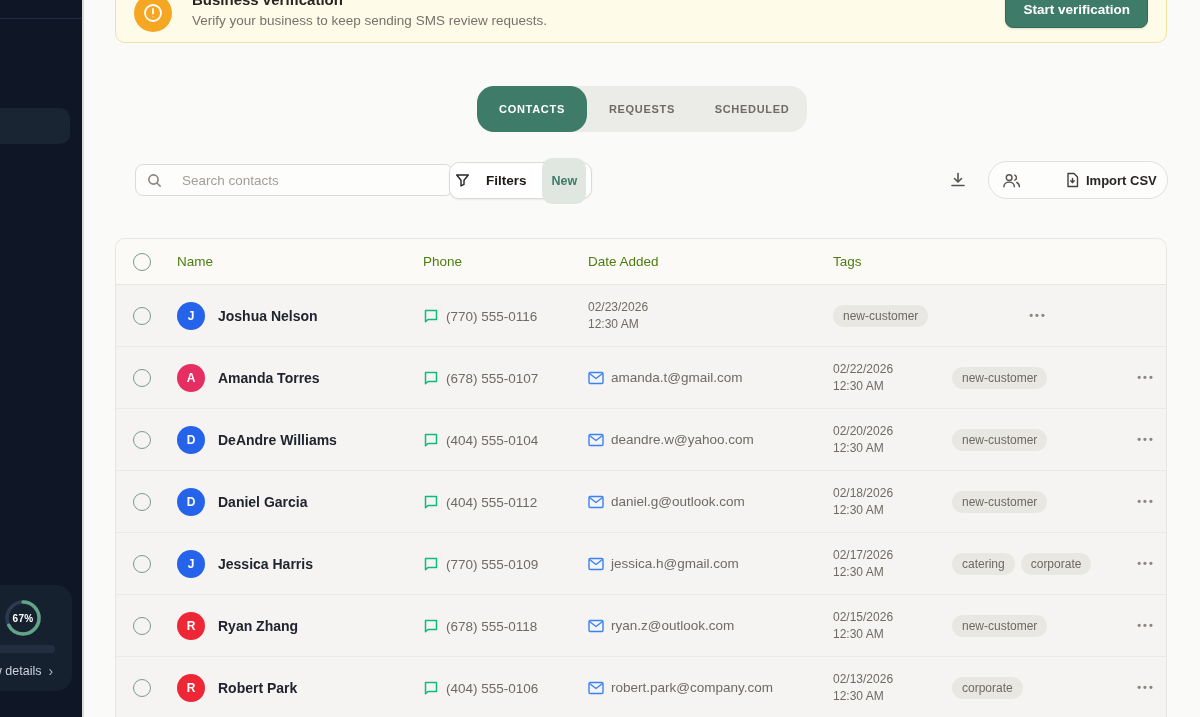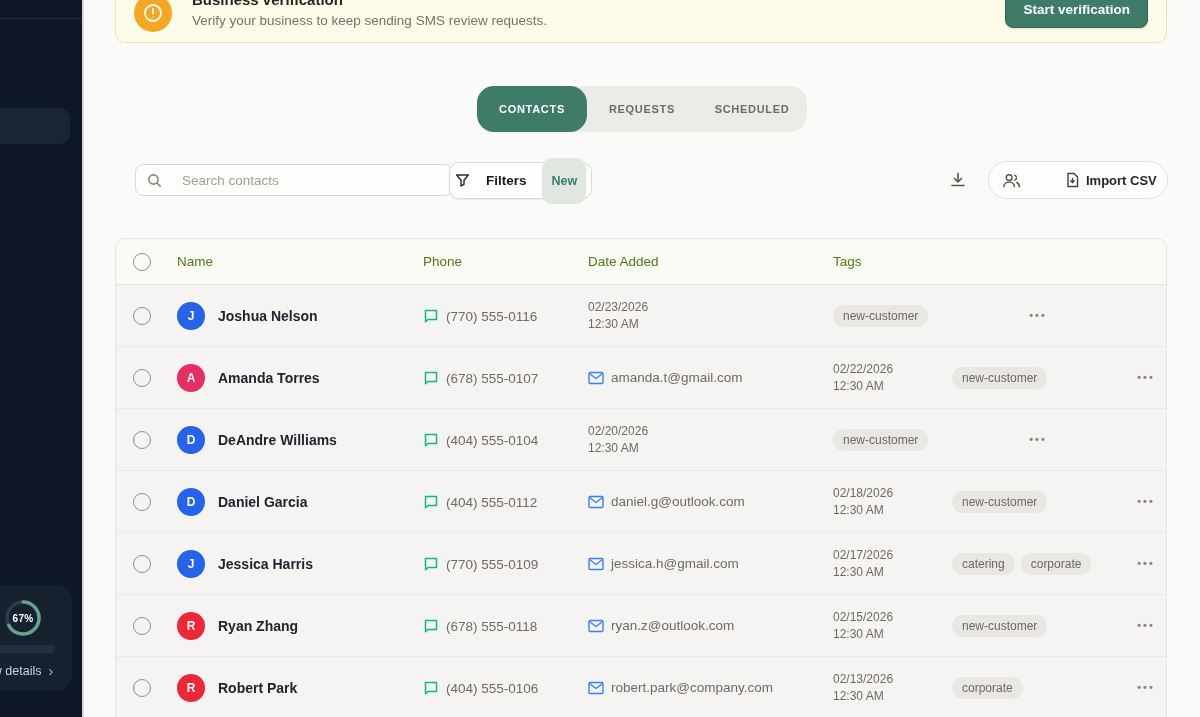--- a/index.html
+++ b/index.html
@@ -255,20 +255,29 @@
             <span class="cname">DeAndre Williams</span>
           </div>
           <div class="contact-cell">
             <span style="display:flex;">
               <svg width="16" height="16" viewBox="0 0 16 16" fill="none" stroke="#10b981" stroke-width="1.5" stroke-linejoin="round">
                 <path d="M2.5 2.5 h11 v9 h-8.5 l-2.5 2.3 Z"></path>
               </svg>
             </span>
             <span>(404) 555-0104</span>
           </div>
+          <div class="contact-cell">
+            <span style="display:flex;">
+              <svg width="16" height="14" viewBox="0 0 16 13" fill="none" stroke="#3b82f6" stroke-width="1.4" stroke-linejoin="round">
+                <rect x="1" y="1" width="14" height="11" rx="1.2"></rect>
+                <path d="M1.5 2 L8 7 L14.5 2"></path>
+              </svg>
+            </span>
+            <span>deandre.w@yahoo.com</span>
+          </div>
           <div class="date-cell">02/20/2026<br>12:30 AM</div>
           <div class="tags-cell">
             <span class="tag">new-customer</span>
           </div>
           <div class="menu-cell">
             <button class="dots">•••</button>
           </div>
         </div>
         <div class="trow">
           <div class="cb-cell">

